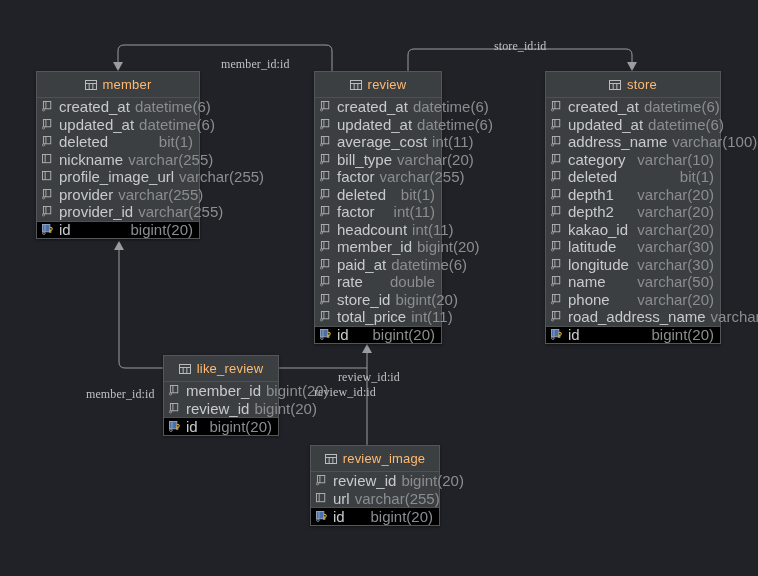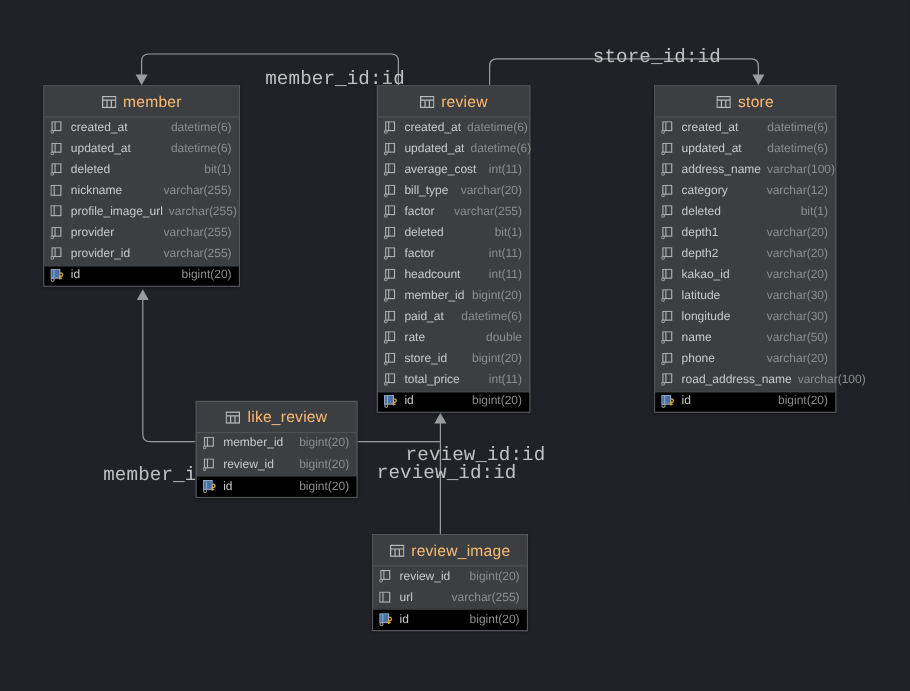--- a/index.html
+++ b/index.html
@@ -34,22 +34,22 @@
     stroke: #9a9c9e;
     stroke-width: 1;
   }
   .edge-arrow {
     fill: #9a9c9e;
     stroke: none;
   }
   .edge-label {
     position: absolute;
     color: #bfc1c3;
-    font-size: 16px;
-    font-family: Liberation Mono, monospace;
+    font-size: 12px;
+    font-family: Liberation Serif, serif;
     white-space: nowrap;
     letter-spacing: 0.1px;
   }
 
   .table-node {
     position: absolute;
     background: #3c3f41;
     border: 1px solid #54575a;
     box-sizing: border-box;
     box-shadow: 0 1px 3px rgba(0,0,0,0.45);
@@ -72,21 +72,21 @@
   }
   .table-body {
     padding: 0;
   }
   .col-row {
     display: flex;
     align-items: center;
     height: 17.5px;
     padding: 0 6px 0 5px;
     box-sizing: border-box;
-    font-size: 10px;
+    font-size: 15px;
     gap: 5px;
   }
   .col-row.pk {
     background: #000000;
     border-top: 1px solid #4e5154;
   }
   .col-name {
     color: #c8cacc;
     flex: 0 0 auto;
     white-space: nowrap;
@@ -349,21 +349,21 @@
       <line x1="3.2" y1="0.5" x2="3.2" y2="8.5" stroke="#93a8c4" stroke-width="1"></line>
       <circle cx="2" cy="10" r="1.4" fill="none" stroke="#9a9c9e" stroke-width="1"></circle>
       <path d="M8.6 4.2 a1.5 1.5 0 1 1 0 2.2 l0 3.4" fill="none" stroke="#d8a93c" stroke-width="1.2"></path>
       <line x1="8.6" y1="8.6" x2="10.4" y2="8.6" stroke="#d8a93c" stroke-width="1.2"></line>
     </svg></span>
             <span class="col-name">id</span>
             <span class="col-type">bigint(20)</span>
           </div>
         </div>
       </div>
-      <div class="table-node" style="left: 545px; top: 71px; width: 152px; text-align: right;">
+      <div class="table-node" style="left: 545px; top: 71px; width: 176px; text-align: right;">
         <div class="table-header">
           <span class="icon"><svg class="grid-icon" viewBox="0 0 12 12" xmlns="http://www.w3.org/2000/svg">
     <rect x="0.5" y="1.5" width="11" height="9" fill="none" stroke="#b9bbbd" stroke-width="1"></rect>
     <line x1="0.5" y1="4.5" x2="11.5" y2="4.5" stroke="#b9bbbd" stroke-width="1"></line>
     <line x1="4.17" y1="4.5" x2="4.17" y2="10.5" stroke="#b9bbbd" stroke-width="1"></line>
     <line x1="7.83" y1="4.5" x2="7.83" y2="10.5" stroke="#b9bbbd" stroke-width="1"></line>
   </svg></span>
           <span class="table-title">store</span>
         </div>
         <div class="table-body">
@@ -394,21 +394,21 @@
             <span class="col-name">address_name</span>
             <span class="col-type">varchar(100)</span>
           </div>
           <div class="col-row">
             <span class="icon"><svg class="col-icon" viewBox="0 0 13 12" xmlns="http://www.w3.org/2000/svg">
     <rect x="1.5" y="0.5" width="8" height="8" fill="none" stroke="#b2b4b6" stroke-width="1"></rect>
     <line x1="4.2" y1="0.5" x2="4.2" y2="8.5" stroke="#b2b4b6" stroke-width="1"></line>
     <circle cx="1.6" cy="9.6" r="1.3" fill="none" stroke="#9a9c9e" stroke-width="1"></circle>
   </svg></span>
             <span class="col-name">category</span>
-            <span class="col-type">varchar(12)</span>
+            <span class="col-type">varchar(10)</span>
           </div>
           <div class="col-row">
             <span class="icon"><svg class="col-icon" viewBox="0 0 13 12" xmlns="http://www.w3.org/2000/svg">
     <rect x="1.5" y="0.5" width="8" height="8" fill="none" stroke="#b2b4b6" stroke-width="1"></rect>
     <line x1="4.2" y1="0.5" x2="4.2" y2="8.5" stroke="#b2b4b6" stroke-width="1"></line>
     <circle cx="1.6" cy="9.6" r="1.3" fill="none" stroke="#9a9c9e" stroke-width="1"></circle>
   </svg></span>
             <span class="col-name">deleted</span>
             <span class="col-type">bit(1)</span>
           </div>
@@ -490,21 +490,21 @@
       <line x1="3.2" y1="0.5" x2="3.2" y2="8.5" stroke="#93a8c4" stroke-width="1"></line>
       <circle cx="2" cy="10" r="1.4" fill="none" stroke="#9a9c9e" stroke-width="1"></circle>
       <path d="M8.6 4.2 a1.5 1.5 0 1 1 0 2.2 l0 3.4" fill="none" stroke="#d8a93c" stroke-width="1.2"></path>
       <line x1="8.6" y1="8.6" x2="10.4" y2="8.6" stroke="#d8a93c" stroke-width="1.2"></line>
     </svg></span>
             <span class="col-name">id</span>
             <span class="col-type">bigint(20)</span>
           </div>
         </div>
       </div>
-      <div class="table-node" style="left: 163px; top: 334px; width: 135px;">
+      <div class="table-node" style="left: 163px; top: 355px; width: 116px;">
         <div class="table-header">
           <span class="icon"><svg class="grid-icon" viewBox="0 0 12 12" xmlns="http://www.w3.org/2000/svg">
     <rect x="0.5" y="1.5" width="11" height="9" fill="none" stroke="#b9bbbd" stroke-width="1"></rect>
     <line x1="0.5" y1="4.5" x2="11.5" y2="4.5" stroke="#b9bbbd" stroke-width="1"></line>
     <line x1="4.17" y1="4.5" x2="4.17" y2="10.5" stroke="#b9bbbd" stroke-width="1"></line>
     <line x1="7.83" y1="4.5" x2="7.83" y2="10.5" stroke="#b9bbbd" stroke-width="1"></line>
   </svg></span>
           <span class="table-title">like_review</span>
         </div>
         <div class="table-body">

